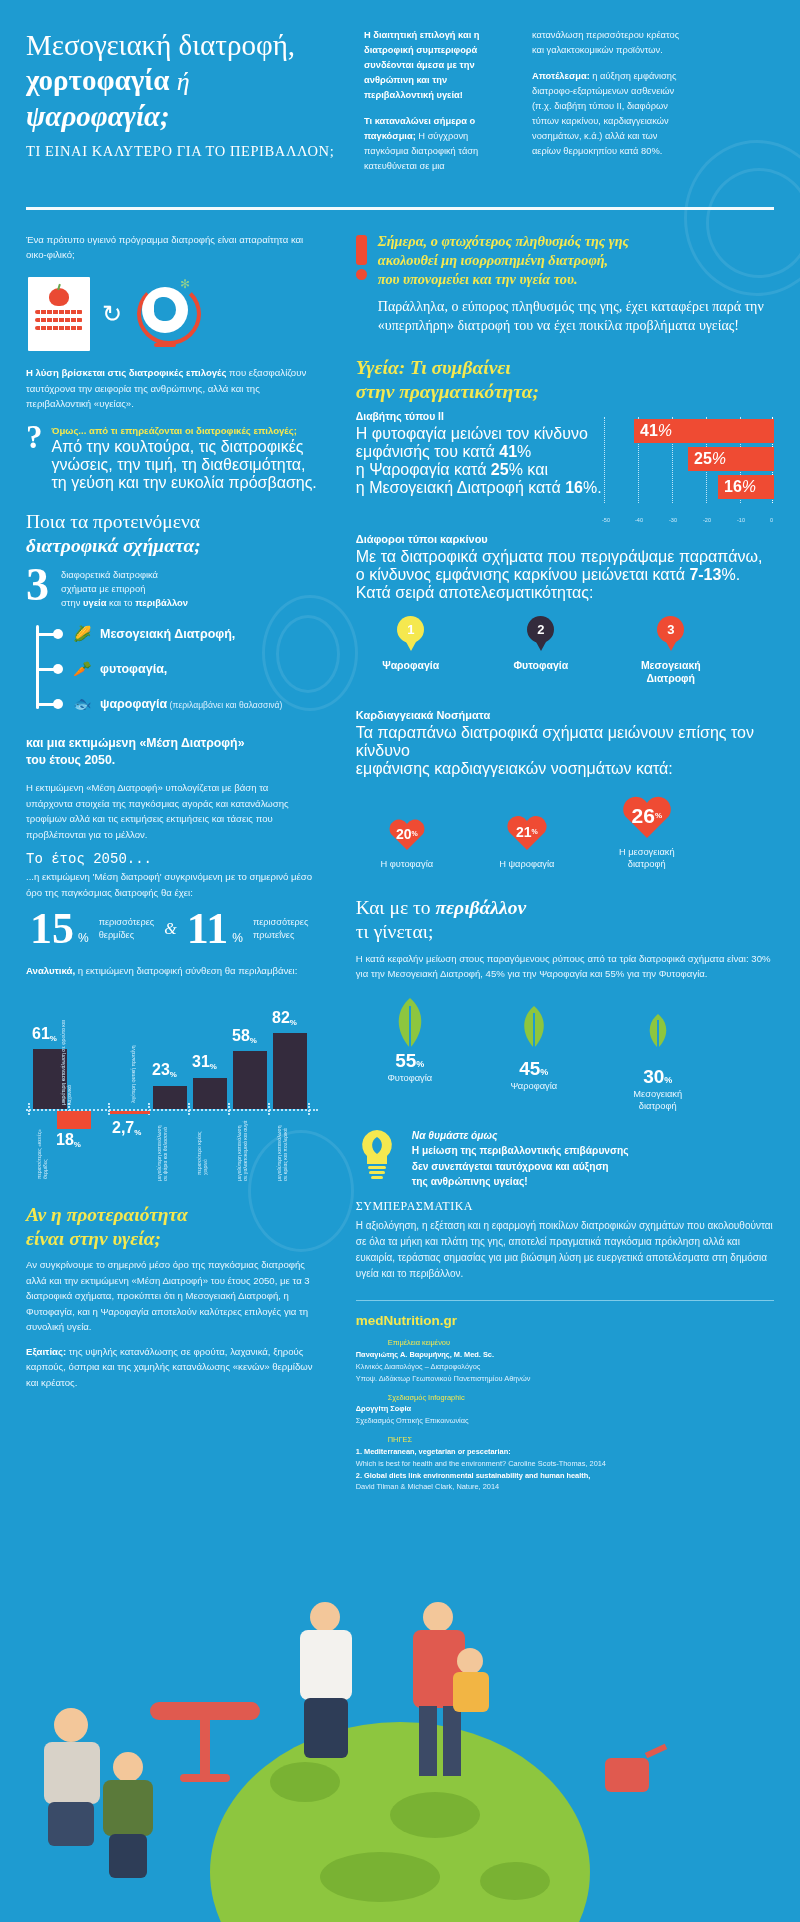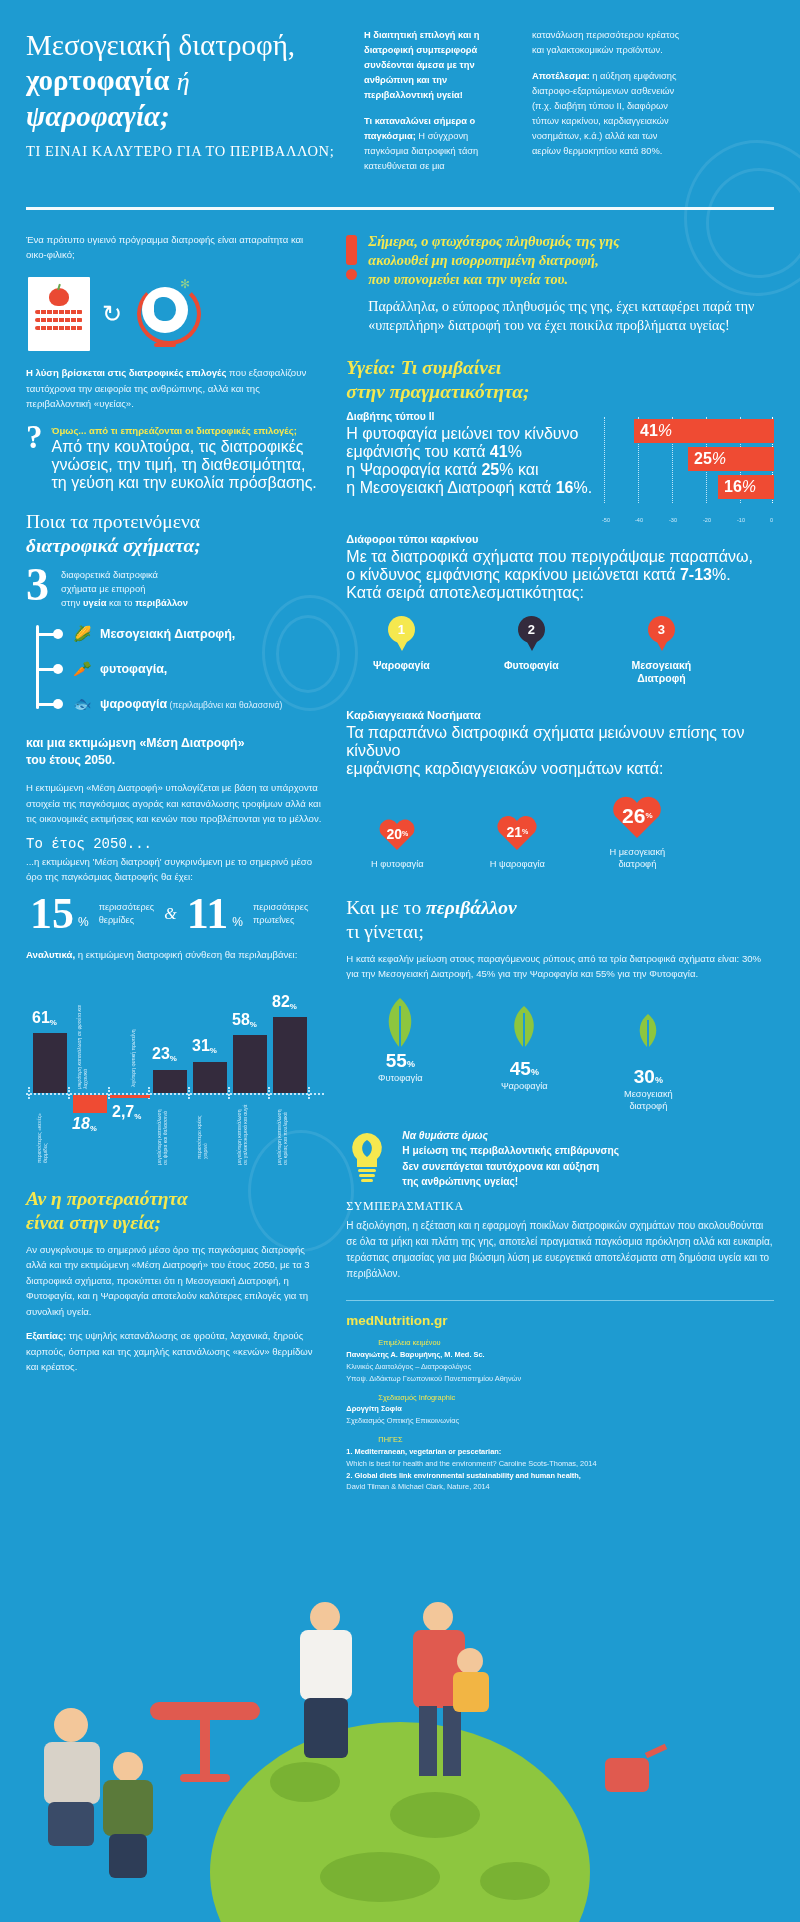--- a/index.html
+++ b/index.html
@@ -23,21 +23,21 @@
   .h-sub{font-family:"Liberation Serif",serif;font-size:14.5px;letter-spacing:.6px;margin-top:9px;color:#ffffff;}
   .hdr-col{width:150px;font-size:9.3px;line-height:1.62;color:#eaf7ff;margin-left:18px;}
   .hdr-col b{color:#ffffff;}
   .hdr-col p{margin:0 0 11px 0;}
 
   .rule{height:2.5px;background:#ffffff;margin:12px 26px 0 26px;opacity:.95;}
 
   
   .cols{display:flex;padding:22px 26px 0 26px;}
   .colL{width:300px;}
-  .colR{width:430px;margin-left:22px;}
+  .colR{width:430px;margin-left:38px;}
 
   h2.sec{font-family:"Liberation Serif",serif;font-size:19.5px;line-height:1.25;margin:0 0 6px 0;font-weight:normal;}
   h2.sec .y{color:#f5e84f;font-weight:bold;font-style:italic;}
   h2.sec .w2{color:#ffffff;font-weight:bold;font-style:italic;}
   p.body{font-size:9.6px;line-height:1.62;color:#e7f6ff;margin:0 0 9px 0;}
   p.body b{color:#ffffff;}
 
   
   .sol-icons{display:flex;align-items:center;gap:12px;margin:14px 0 14px 2px;}
   .paper{width:62px;height:74px;background:#fff;position:relative;border-radius:1px;}
@@ -125,21 +125,21 @@
   .heart svg{position:absolute;left:0;top:0;}
   .heart span{position:relative;z-index:2;font-size:14px;}
   .hname{font-size:9.3px;margin-top:6px;line-height:1.3;color:#eaf7ff;}
 
   .leaves{display:flex;gap:40px;margin:14px 0 6px 12px;}
   .leafbox{text-align:center;width:84px;}
   .leafnum{font-size:19px;font-weight:bold;color:#fff;}
   .leafnum i{font-style:normal;font-size:9px;}
   .leafname{font-size:9.3px;color:#eaf7ff;line-height:1.3;}
 
-  .bulbrow{display:flex;gap:14px;margin:16px 0 10px 0;align-items:center;}
+  .bulbrow{display:flex;gap:14px;margin:16px 0 10px 0;align-items:flex-start;}
   .bulb{width:42px;flex:0 0 42px;text-align:center;}
   .bulbtxt{font-size:10.2px;line-height:1.5;font-weight:bold;}
   .bulbtxt .it{font-style:italic;}
 
   .concl-h{font-family:"Liberation Serif",serif;font-size:12px;letter-spacing:.5px;margin:6px 0 4px 0;}
   .footrule{height:1px;background:#7fcbe9;margin:18px 0 12px 0;}
   .brand{color:#f5e84f;font-size:13.5px;font-weight:bold;margin-bottom:9px;}
   .credits{font-size:7.4px;line-height:1.6;color:#dff2ff;}
   .credits b{color:#ffffff;}
   .credits .lbl{color:#f5e84f;padding-left:32px;}
@@ -244,21 +244,21 @@
         <div class="bitem">
           <div class="bicon" style="color:#ffffff;">🐟</div>
           <div class="blabel"><span>ψαροφαγία</span><span class="nb"> (περιλαμβάνει και θαλασσινά)</span></div>
         </div>
       </div>
 
       <p class="strong2">
         <span>και μια εκτιμώμενη «Μέση Διατροφή»</span><br>
         <span>του έτους 2050.</span>
       </p>
-      <p class="body">Η εκτιμώμενη «Μέση Διατροφή» υπολογίζεται με βάση τα υπάρχοντα στοιχεία της παγκόσμιας αγοράς και κατανάλωσης τροφίμων αλλά και τις οικονομικές εκτιμήσεις και κενών που προβλέπονται για το μέλλον.</p>
+      <p class="body">Η εκτιμώμενη «Μέση Διατροφή» υπολογίζεται με βάση τα υπάρχοντα στοιχεία της παγκόσμιας αγοράς και κατανάλωσης τροφίμων αλλά και τις εκτιμήσεις εκτιμήσεις και τάσεις που προβλέπονται για το μέλλον.</p>
 
       <h3 class="sub">Το έτος 2050...</h3>
       <p class="body" style="margin-top:2px;">...η εκτιμώμενη 'Μέση διατροφή' συγκρινόμενη με το σημερινό μέσο όρο της παγκόσμιας διατροφής θα έχει:</p>
 
       <div class="stats">
         <div class="bignum">15</div>
         <div class="pc" style="align-self:flex-end;margin:0 4px 4px -2px;">%</div>
         <div class="statlab">
           <span>περισσότερες</span><br>
           <span>θερμίδες</span>
@@ -285,21 +285,21 @@
           <div class="tick" style="left:202px;"></div>
         <div class="tick" style="left:242px;"></div>
           <div class="tick" style="left:282px;"></div>
 
         <div class="bar-wrap" style="left:4px;">
           <div class="bval" style="top:34px;"><span>61</span><span class="pc">%</span></div>
           <div class="bar" style="top:58px;height:60px;"></div>
           <div class="vlab" style="top:128px;left:6px;height:60px;">περισσότερες «κενές» θερμίδες</div>
         </div>
 
-        <div class="bar-wrap" style="left:44px;font-style:italic;">
+        <div class="bar-wrap" style="left:28px;">
           <div class="bar neg" style="top:120px;height:18px;"></div>
           <div class="bval" style="top:140px;"><span>18</span><span class="pc">%</span></div>
           <div class="vlab" style="top:22px;left:6px;height:92px;">μικρότερη κατανάλωση σε φρούτα και λαχανικά</div>
         </div>
 
         <div class="bar-wrap" style="left:84px;">
           <div class="bar neg" style="top:120px;height:3px;width:40px;left:0;"></div>
           <div class="bval" style="top:128px;"><span>2,7</span><span class="pc">%</span></div>
           <div class="vlab" style="top:4px;left:20px;height:108px;">λιγότερη φυτική πρωτεΐνη</div>
         </div>

